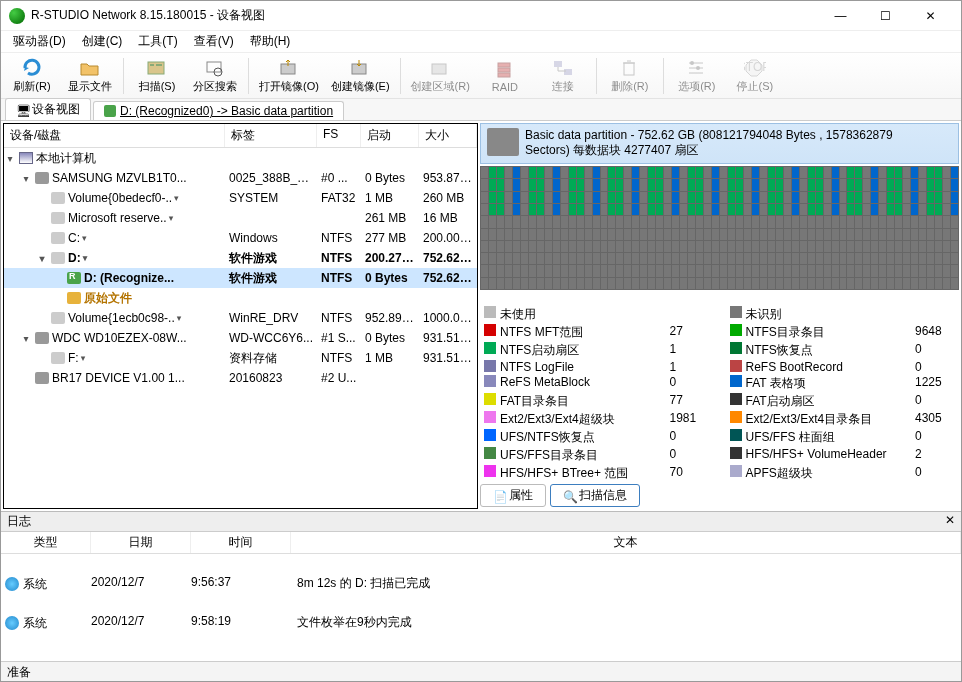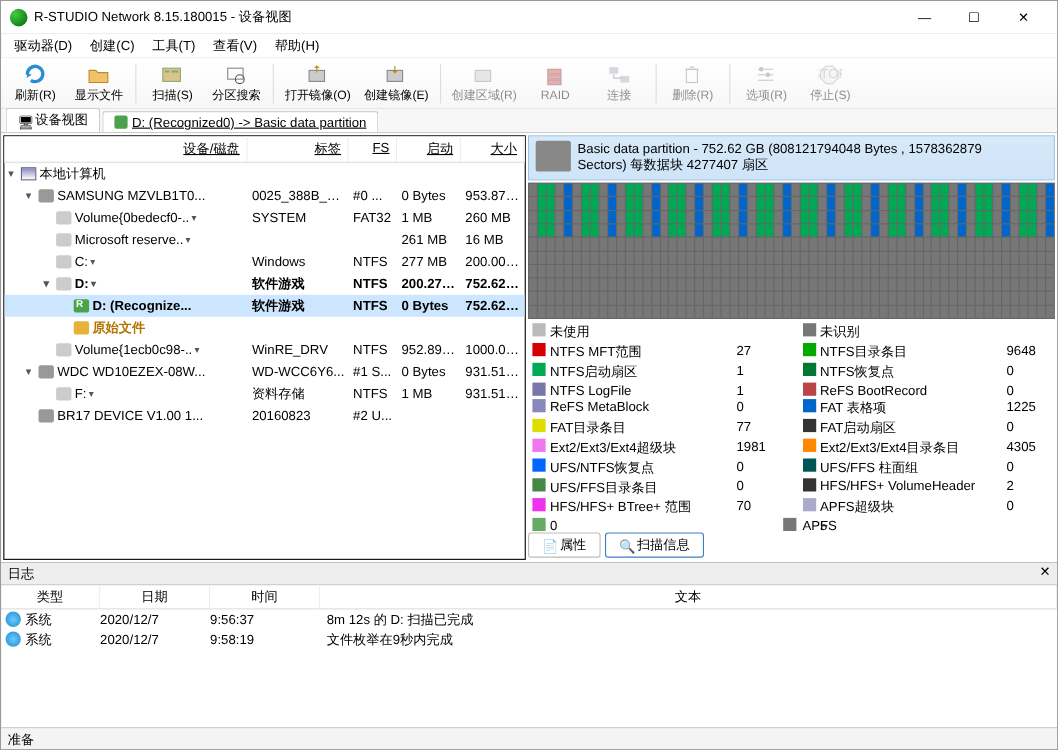--- a/index.html
+++ b/index.html
@@ -29,21 +29,21 @@
 .tab { padding:2px 10px; border:1px solid #ccc; border-bottom:none; background:#fff; border-radius:3px 3px 0 0; display:flex; align-items:center; gap:4px; }
 .tab .tico { width:12px; height:12px; }
 
 
 .main { flex:1; display:flex; min-height:0; }
 .leftpane { width:475px; border:1px solid #000; margin:2px; display:flex; flex-direction:column; background:#fff; }
 .rightpane { flex:1; margin:2px 2px 2px 0; display:flex; flex-direction:column; min-width:0; }
 
 
 .tthead { display:flex; background:#fff; border-bottom:1px solid #ddd; }
-.tthead .th { padding:3px 6px; text-align:right; border-right:1px solid #eee;text-decoration:underline; }
+.tthead .th { padding:3px 6px; text-align:left; border-right:1px solid #eee; }
 .c-dev{flex:1;text-align:left;} .c-lab{width:92px;} .c-fs{width:44px;} .c-start{width:58px;} .c-size{width:58px;}
 .ttbody { flex:1; overflow:auto; }
 .row { display:flex; align-items:center; height:20px; }
 .row .c-dev{flex:1;display:flex;align-items:center;overflow:hidden;white-space:nowrap;} 
 .row .c-lab,.row .c-fs,.row .c-start,.row .c-size{padding:0 4px;white-space:nowrap;overflow:hidden;text-overflow:ellipsis;}
 .row.sel { background:#cde6ff; font-weight:bold; }
 .row.bold { font-weight:bold; }
 .tw { display:inline-block; width:12px; text-align:center; color:#555; font-size:10px; }
 .ind { display:inline-block; }
 .dicon { width:14px; height:12px; margin:0 3px; display:inline-block; }
@@ -55,35 +55,35 @@
 .di-raw{background:#e7b23b;border-radius:2px;}
 .dd { color:#555; font-size:9px; padding:0 2px; }
 .row .txt{overflow:hidden;text-overflow:ellipsis;}
 .row .c-raw { color:#b47400; font-weight:bold; }
 
 
 .infohdr { background:linear-gradient(#d7e9fa,#cfe4f8); border:1px solid #9cc0e3; padding:4px 6px; display:flex; gap:6px; font-family:Consolas,monospace; font-size:12px; }
 .infohdr .hdico{width:32px;height:28px;background:#888;border-radius:2px;}
 .scanmap { height:124px; background:#666; margin-top:2px; display:grid; grid-template-columns:repeat(60,1fr); grid-template-rows:repeat(10,1fr); gap:1px; padding:1px; }
 .scanmap div{background:#777;}
-.legend { flex:1; background:#fff; margin-top:2px; font-family:Consolas,monospace; font-size:12px; overflow:auto; }
+.legend { flex:1; background:#fff; margin-top:14px; font-family:Consolas,monospace; font-size:12px; overflow:auto; }
 .legend .lgrid{display:grid;grid-template-columns:14px 1fr 40px 16px 14px 1fr 40px;row-gap:1px;column-gap:2px;padding:2px 4px;}
 .lsw{width:12px;height:12px;}
 .infotabs{display:flex;gap:4px;padding:2px 0;}
 .itab{padding:2px 12px;border:1px solid #bbb;border-radius:3px;background:#fff;display:flex;align-items:center;gap:4px;}
 .itab.active{border-color:#3d7ebf;background:#fff;}
 .iticon{width:12px;height:12px;}
 
 
 .logpane { height:150px; border-top:1px solid #bbb; display:flex; flex-direction:column; }
 .loghdr { background:#eee; padding:1px 6px; display:flex; justify-content:space-between; border-bottom:1px solid #ccc; }
 .logcols{display:flex;border-bottom:1px solid #ddd;}
 .logcols .lc{padding:2px 6px;text-align:center;border-right:1px solid #eee;}
 .lc-type{width:90px;} .lc-date{width:100px;} .lc-time{width:100px;} .lc-text{flex:1;}
-.logrow{display:flex;height:18px;align-items:center;}
+.logrow{display:flex;height:18px;margin-top:21px;}
 .logrow .lc-type{display:flex;align-items:center;gap:4px;padding-left:4px;}
 .lico{width:14px;height:14px;background:radial-gradient(circle,#6cf,#28c);border-radius:50%;}
 .status{height:20px;background:#f4f4f4;border-top:1px solid #ccc;padding:2px 6px;}
 </style>
 </head>
 <body>
 
 <div class="titlebar">
   <div class="appicon"></div>
   <div class="title">R-STUDIO Network 8.15.180015 - 设备视图</div>

